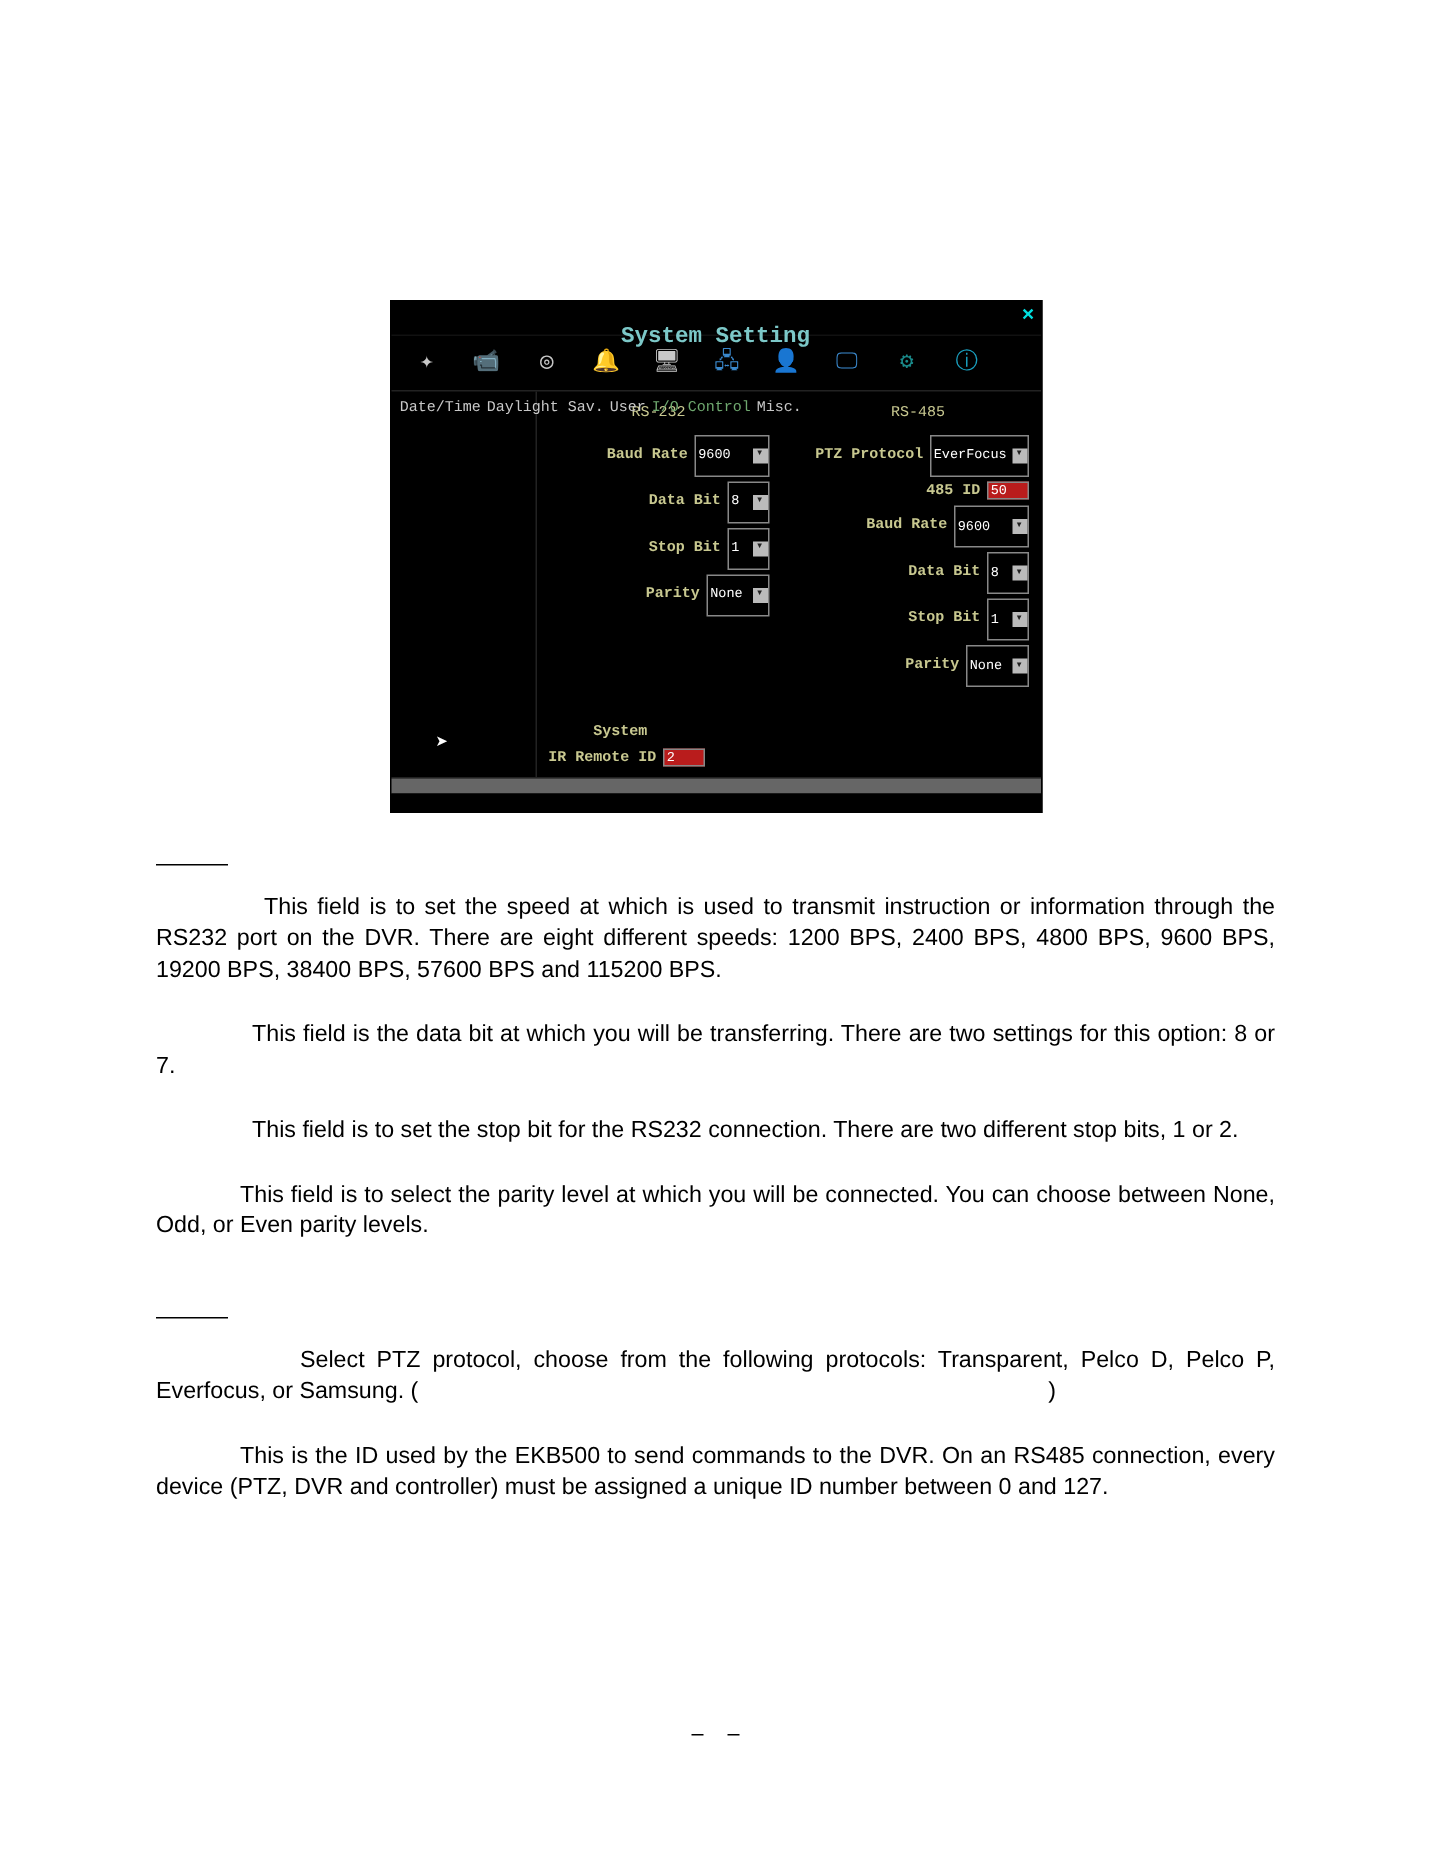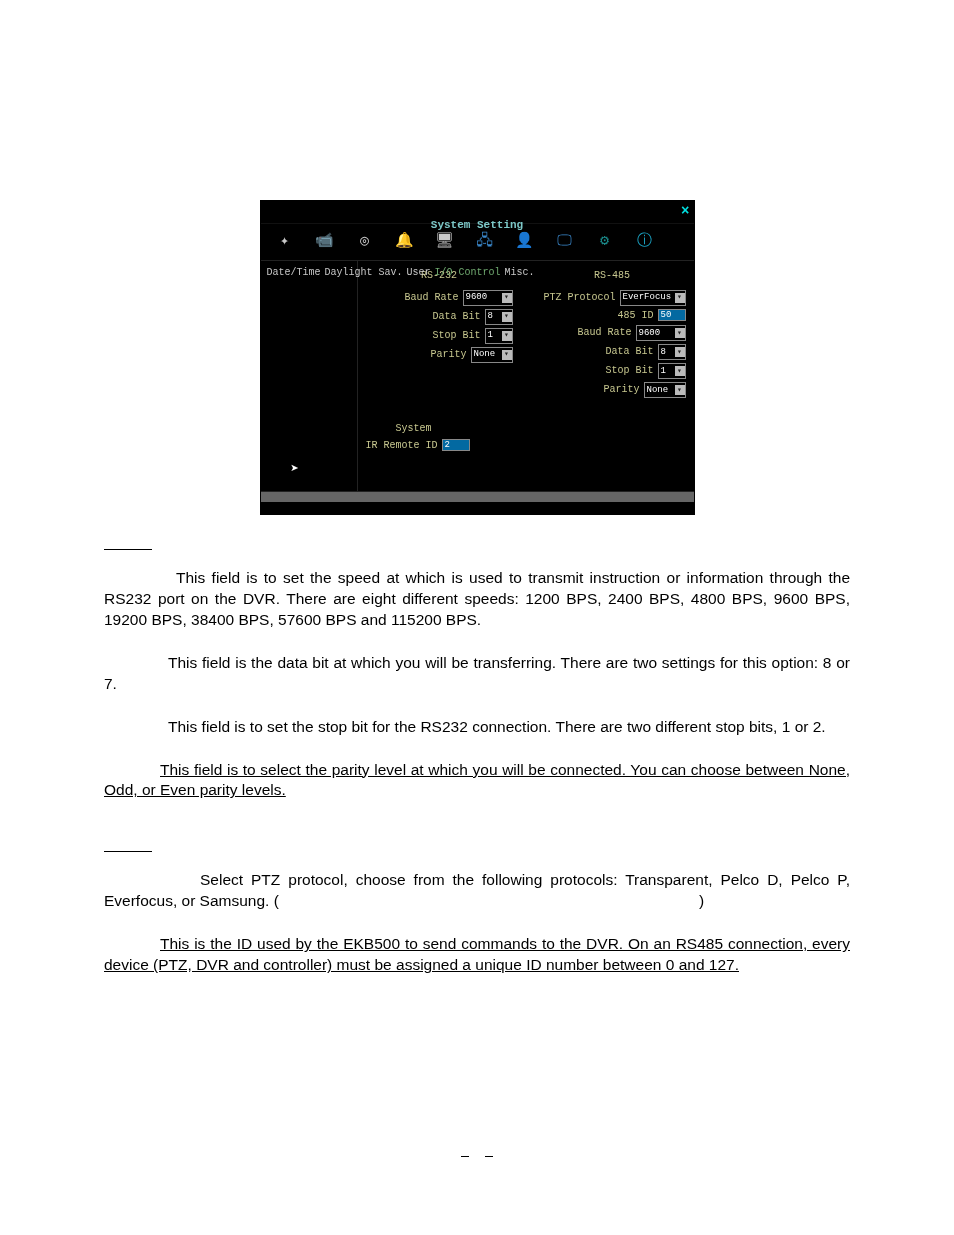--- a/index.html
+++ b/index.html
@@ -22,21 +22,21 @@
   .gap { height: 18px; }
   .biggap { height: 28px; }
   .rule {
     border: none;
     border-top: 1.5px solid #000;
     margin: 0;
     width: 48px;
   }
   .indent1 { text-indent: 64px; }
   .indent2 { text-indent: 72px; }
-  .indent-sm { text-indent: 56px; text-decoration: underline; }
+  .indent-sm { text-indent: 56px; }
 
   
   .shot {
     width: 433px;
     margin: 20px auto 6px auto;
     background: #000;
     border: 1px solid #000;
     color: #d8d8d8;
     font-family: "Courier New", monospace;
     font-size: 10px;
@@ -46,21 +46,21 @@
     height: 22px;
     display: flex;
     align-items: center;
     justify-content: center;
     position: relative;
     border-bottom: 1px solid #111;
   }
   .shot .titlebar .title {
     color: #7cc8c8;
     font-weight: bold;
-    font-size: 11px;
+    font-size: 15px;
     margin-top: 27px;
   }
   .shot .closex {
     position: absolute;
     right: 4px; top: 3px;
     color: #00e0e0;
     font-weight: bold;
     font-size: 14px;
     line-height: 1;
     cursor: pointer;
@@ -131,46 +131,47 @@
     display: flex;
     align-items: center;
     justify-content: flex-end;
     gap: 4px;
   }
   .flabel {
     color: #c8c890;
     font-size: 10px;
     text-align: right;
     white-space: nowrap;
+    font-weight: bold;
   }
   .dd {
     display: inline-flex;
     align-items: center;
     justify-content: space-between;
     background: #000;
     border: 1px solid #888;
     color: #fff;
-    height: 16px;
+    height: 28px;
     padding: 0 0 0 2px;
     box-sizing: border-box;
   }
   .dd .val { font-size: 9px; line-height: 1; }
   .dd .arrow {
     width: 10px; height: 10px;
     background: #bbb;
     color: #222;
     font-size: 8px;
     display: inline-flex;
     align-items: center;
     justify-content: center;
   }
   .tb {
     display: inline-flex;
     align-items: center;
-    background: #0369a1;
+    background: #b91c1c;
     border: 1px solid #888;
     color: #fff;
     height: 12px;
     padding: 0 2px;
     box-sizing: border-box;
     font-size: 9px;
   }
   .ctrl {
     grid-column: 1 / 3;
     margin-top: 20px;

